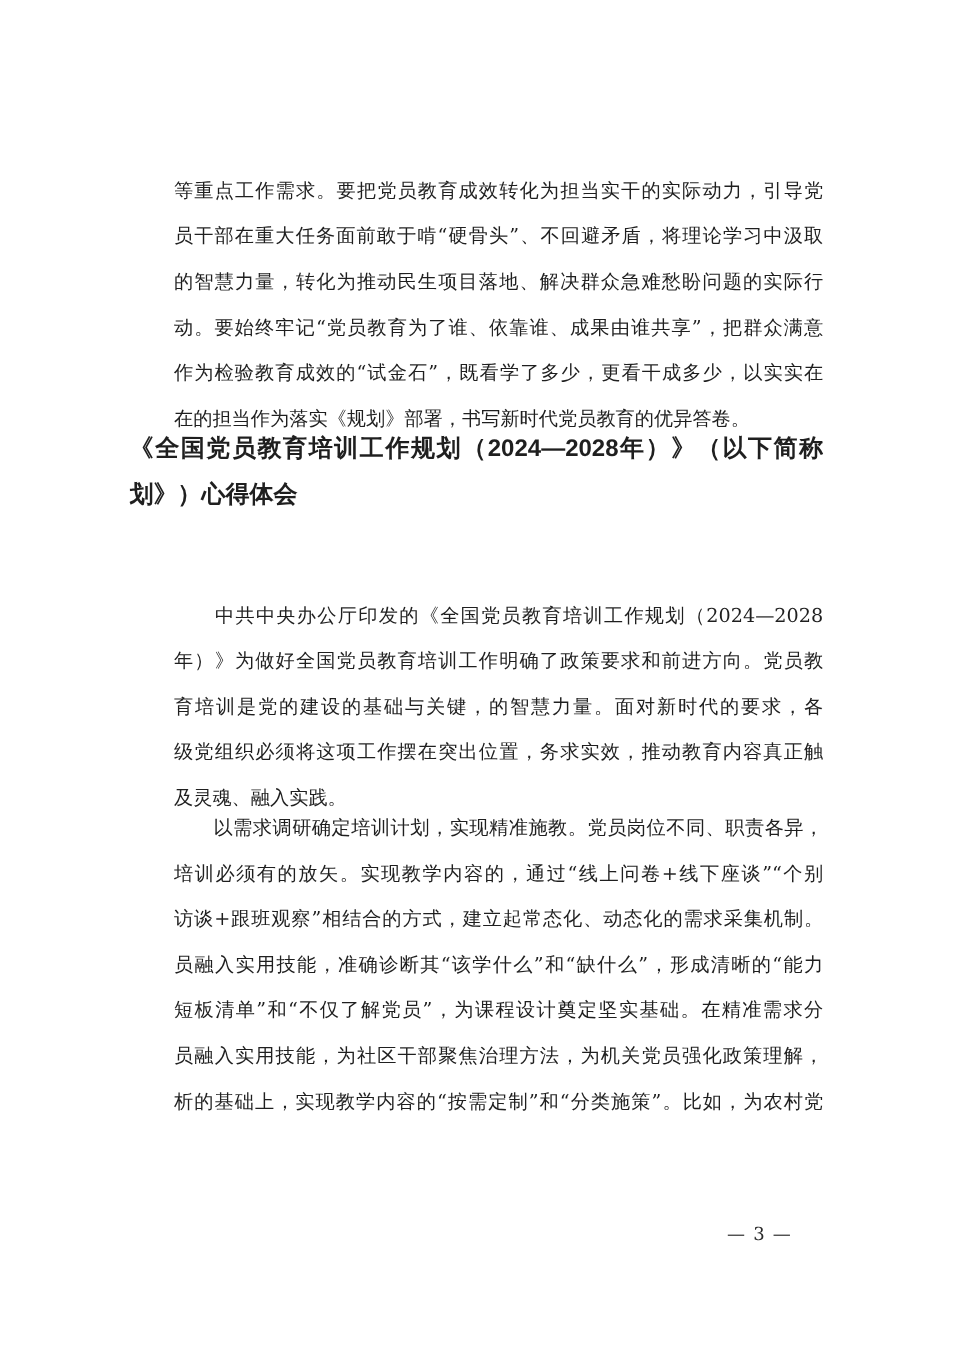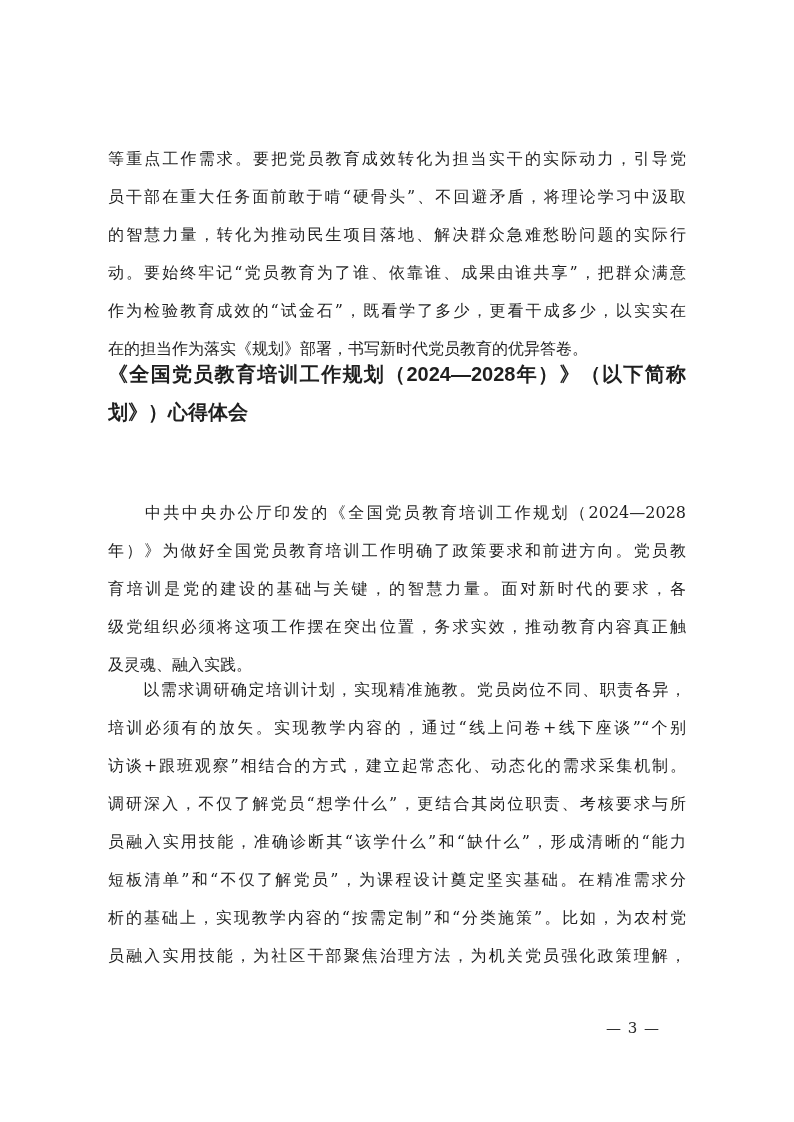--- a/index.html
+++ b/index.html
@@ -31,20 +31,21 @@
   }
   .block .line.fill {
     white-space: normal;
     text-align: justify;
     text-align-last: justify;
   }
   .block.body .line {
     font-size: 16px;
     font-family: "DejaVu Serif", "Liberation Serif", serif;
     font-weight: 400;
+    margin-left: 37px;
   }
   .block.heading .line {
     font-size: 20px;
     font-family: "Liberation Sans", "DejaVu Sans", sans-serif;
     font-weight: 700;
   }
   
   [data-name="paragraph-continuation"] { top: 140px; }
   [data-name="document-heading"]       { top: 355px; }
   [data-name="paragraph-intro"]        { top: 494px; }
@@ -83,21 +84,20 @@
         <div class="line fill" data-name="text-line">　　中共中央办公厅印发的《全国党员教育培训工作规划（2024—2028</div>
         <div class="line fill" data-name="text-line">年）》为做好全国党员教育培训工作明确了政策要求和前进方向。党员教</div>
         <div class="line fill" data-name="text-line">育培训是党的建设的基础与关键，的智慧力量。面对新时代的要求，各</div>
         <div class="line fill" data-name="text-line">级党组织必须将这项工作摆在突出位置，务求实效，推动教育内容真正触</div>
         <div class="line" data-name="text-line">及灵魂、融入实践。</div>
       </section>
       <section class="block body" data-name="paragraph-needs-survey">
         <div class="line fill" data-name="text-line">　　以需求调研确定培训计划，实现精准施教。党员岗位不同、职责各异，</div>
         <div class="line fill" data-name="text-line">培训必须有的放矢。实现教学内容的，通过“线上问卷+线下座谈”“个别</div>
         <div class="line fill" data-name="text-line">访谈+跟班观察”相结合的方式，建立起常态化、动态化的需求采集机制。</div>
-        <div class="line fill" data-name="text-line">调研深入，不仅了解党员“想学什么”，更结合其岗位职责、考核要求与所</div>
         <div class="line fill" data-name="text-line">员融入实用技能，准确诊断其“该学什么”和“缺什么”，形成清晰的“能力</div>
         <div class="line fill" data-name="text-line">短板清单”和“不仅了解党员”，为课程设计奠定坚实基础。在精准需求分</div>
+        <div class="line fill" data-name="text-line">员融入实用技能，为社区干部聚焦治理方法，为机关党员强化政策理解，</div>
         <div class="line fill" data-name="text-line">析的基础上，实现教学内容的“按需定制”和“分类施策”。比如，为农村党</div>
-        <div class="line fill" data-name="text-line">员融入实用技能，为社区干部聚焦治理方法，为机关党员强化政策理解，</div>
       </section>
     </main>
   <div class="footer" data-name="page-number">— 3 —</div>
 </div>
 
 </body></html>

